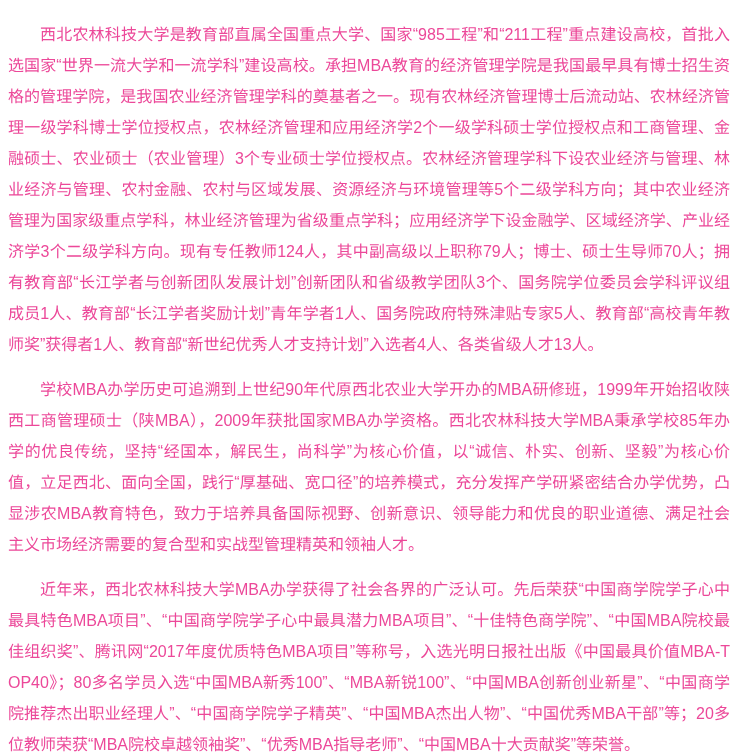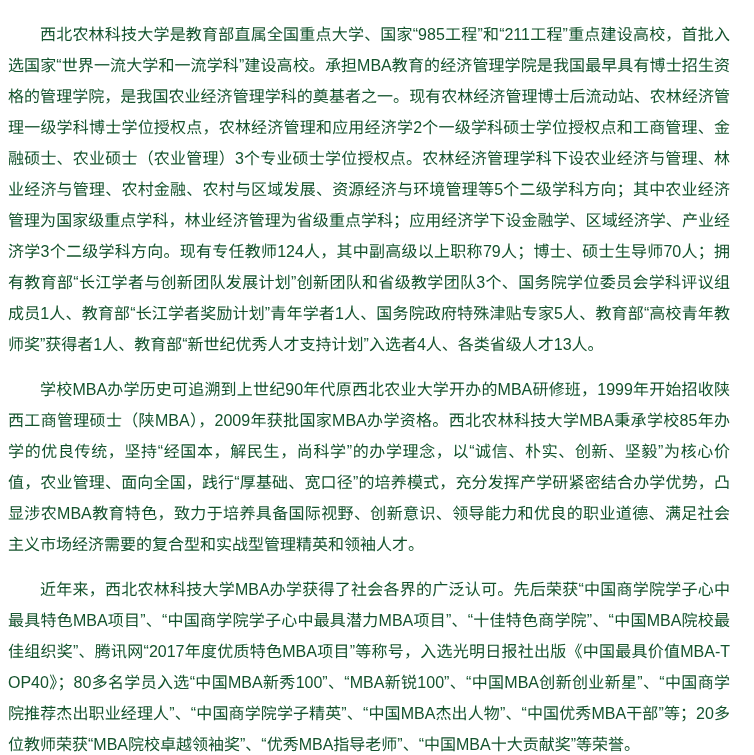--- a/index.html
+++ b/index.html
@@ -13,29 +13,29 @@
     box-sizing: border-box;
     background: #ffffff;
     padding: 19px 8px 10px 8px;
     overflow: hidden;
   }
   .article p {
     margin: 0 16px 14px 0;
     font-family: "Liberation Sans", "DejaVu Sans", sans-serif;
     font-size: 16px;
     line-height: 31px;
-    color: #14532d;
+    color: #ec4899;
     text-indent: 2em;
     text-align: justify;
     word-break: break-all;
   }
 </style>
 </head>
 <body>
 
 <div class="page">
   <div class="article">
     <p>西北农林科技大学是教育部直属全国重点大学、国家“985工程”和“211工程”重点建设高校，首批入选国家“世界一流大学和一流学科”建设高校。承担MBA教育的经济管理学院是我国最早具有博士招生资格的管理学院，是我国农业经济管理学科的奠基者之一。现有农林经济管理博士后流动站、农林经济管理一级学科博士学位授权点，农林经济管理和应用经济学2个一级学科硕士学位授权点和工商管理、金融硕士、农业硕士（农业管理）3个专业硕士学位授权点。农林经济管理学科下设农业经济与管理、林业经济与管理、农村金融、农村与区域发展、资源经济与环境管理等5个二级学科方向；其中农业经济管理为国家级重点学科，林业经济管理为省级重点学科；应用经济学下设金融学、区域经济学、产业经济学3个二级学科方向。现有专任教师124人，其中副高级以上职称79人；博士、硕士生导师70人；拥有教育部“长江学者与创新团队发展计划”创新团队和省级教学团队3个、国务院学位委员会学科评议组成员1人、教育部“长江学者奖励计划”青年学者1人、国务院政府特殊津贴专家5人、教育部“高校青年教师奖”获得者1人、教育部“新世纪优秀人才支持计划”入选者4人、各类省级人才13人。</p>
-    <p>学校MBA办学历史可追溯到上世纪90年代原西北农业大学开办的MBA研修班，1999年开始招收陕西工商管理硕士（陕MBA），2009年获批国家MBA办学资格。西北农林科技大学MBA秉承学校85年办学的优良传统，坚持“经国本，解民生，尚科学”的办学理念，以“诚信、朴实、创新、坚毅”为核心价值，农业管理、面向全国，践行“厚基础、宽口径”的培养模式，充分发挥产学研紧密结合办学优势，凸显涉农MBA教育特色，致力于培养具备国际视野、创新意识、领导能力和优良的职业道德、满足社会主义市场经济需要的复合型和实战型管理精英和领袖人才。</p>
+    <p>学校MBA办学历史可追溯到上世纪90年代原西北农业大学开办的MBA研修班，1999年开始招收陕西工商管理硕士（陕MBA），2009年获批国家MBA办学资格。西北农林科技大学MBA秉承学校85年办学的优良传统，坚持“经国本，解民生，尚科学”为核心价值，以“诚信、朴实、创新、坚毅”为核心价值，立足西北、面向全国，践行“厚基础、宽口径”的培养模式，充分发挥产学研紧密结合办学优势，凸显涉农MBA教育特色，致力于培养具备国际视野、创新意识、领导能力和优良的职业道德、满足社会主义市场经济需要的复合型和实战型管理精英和领袖人才。</p>
     <p>近年来，西北农林科技大学MBA办学获得了社会各界的广泛认可。先后荣获“中国商学院学子心中最具特色MBA项目”、“中国商学院学子心中最具潜力MBA项目”、“十佳特色商学院”、“中国MBA院校最佳组织奖”、腾讯网“2017年度优质特色MBA项目”等称号，入选光明日报社出版《中国最具价值MBA-TOP40》；80多名学员入选“中国MBA新秀100”、“MBA新锐100”、“中国MBA创新创业新星”、“中国商学院推荐杰出职业经理人”、“中国商学院学子精英”、“中国MBA杰出人物”、“中国优秀MBA干部”等；20多位教师荣获“MBA院校卓越领袖奖”、“优秀MBA指导老师”、“中国MBA十大贡献奖”等荣誉。</p>
 
   </div>
 </div>
 
 </body></html>

